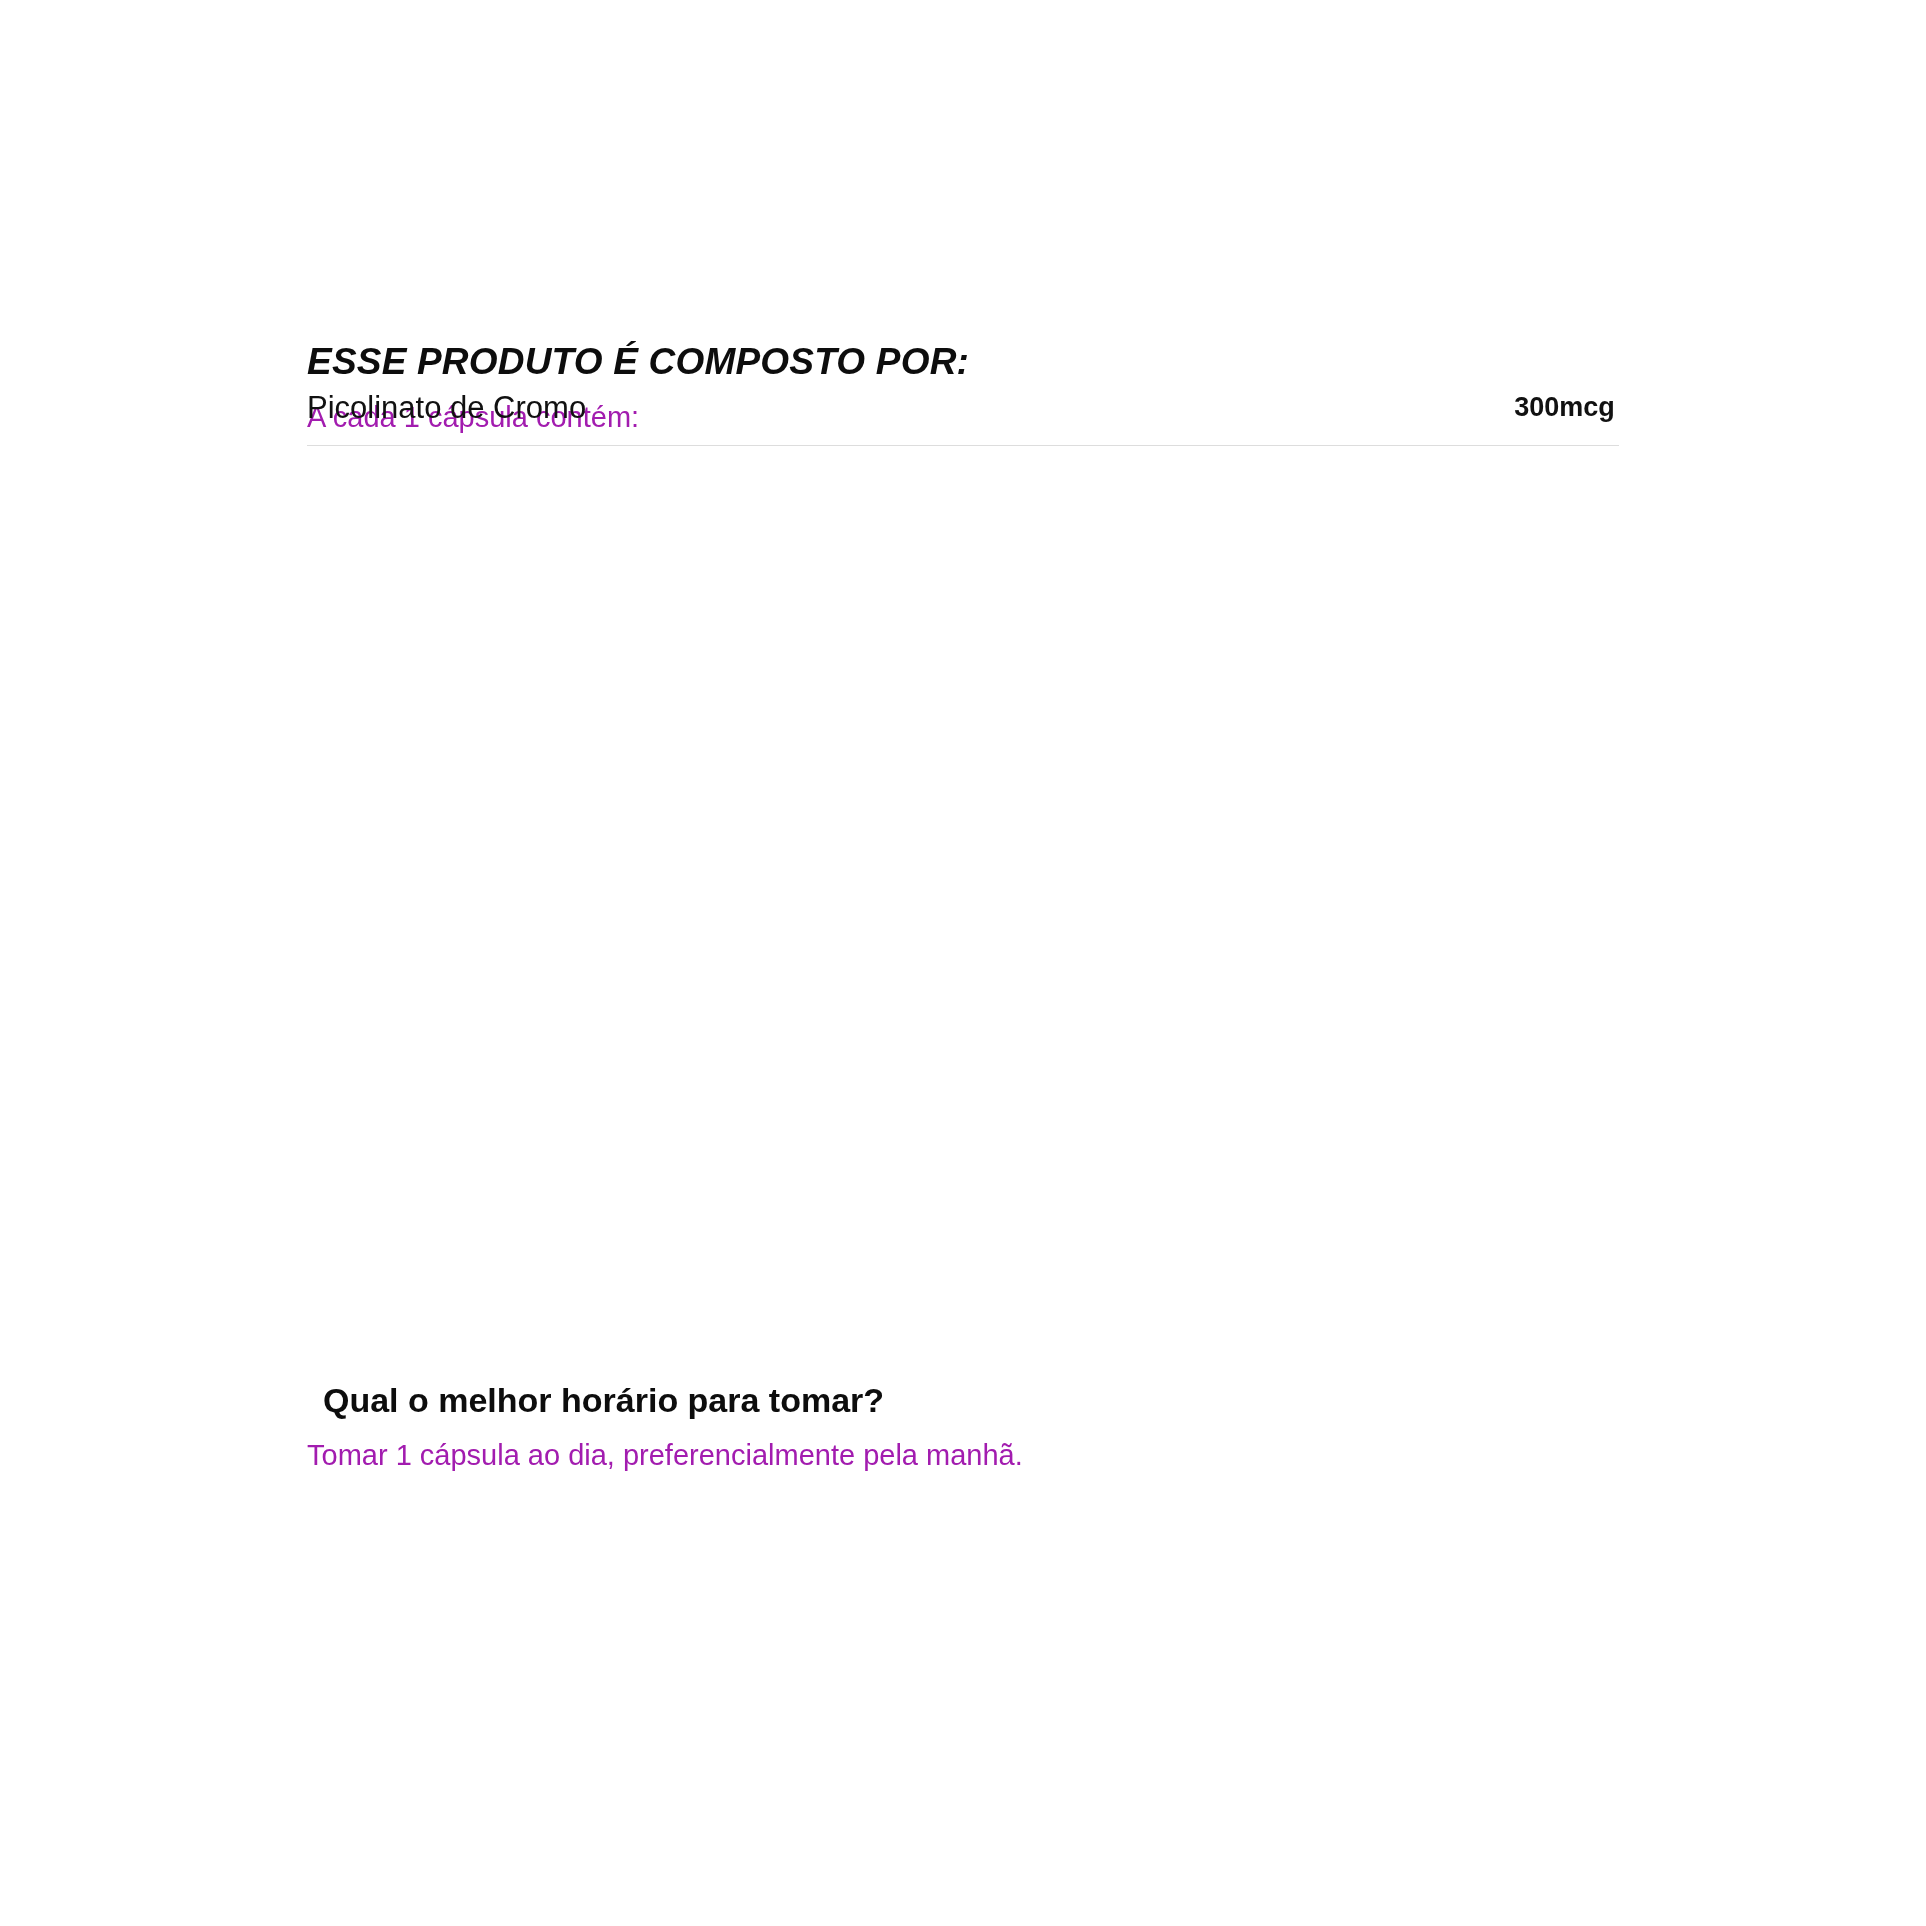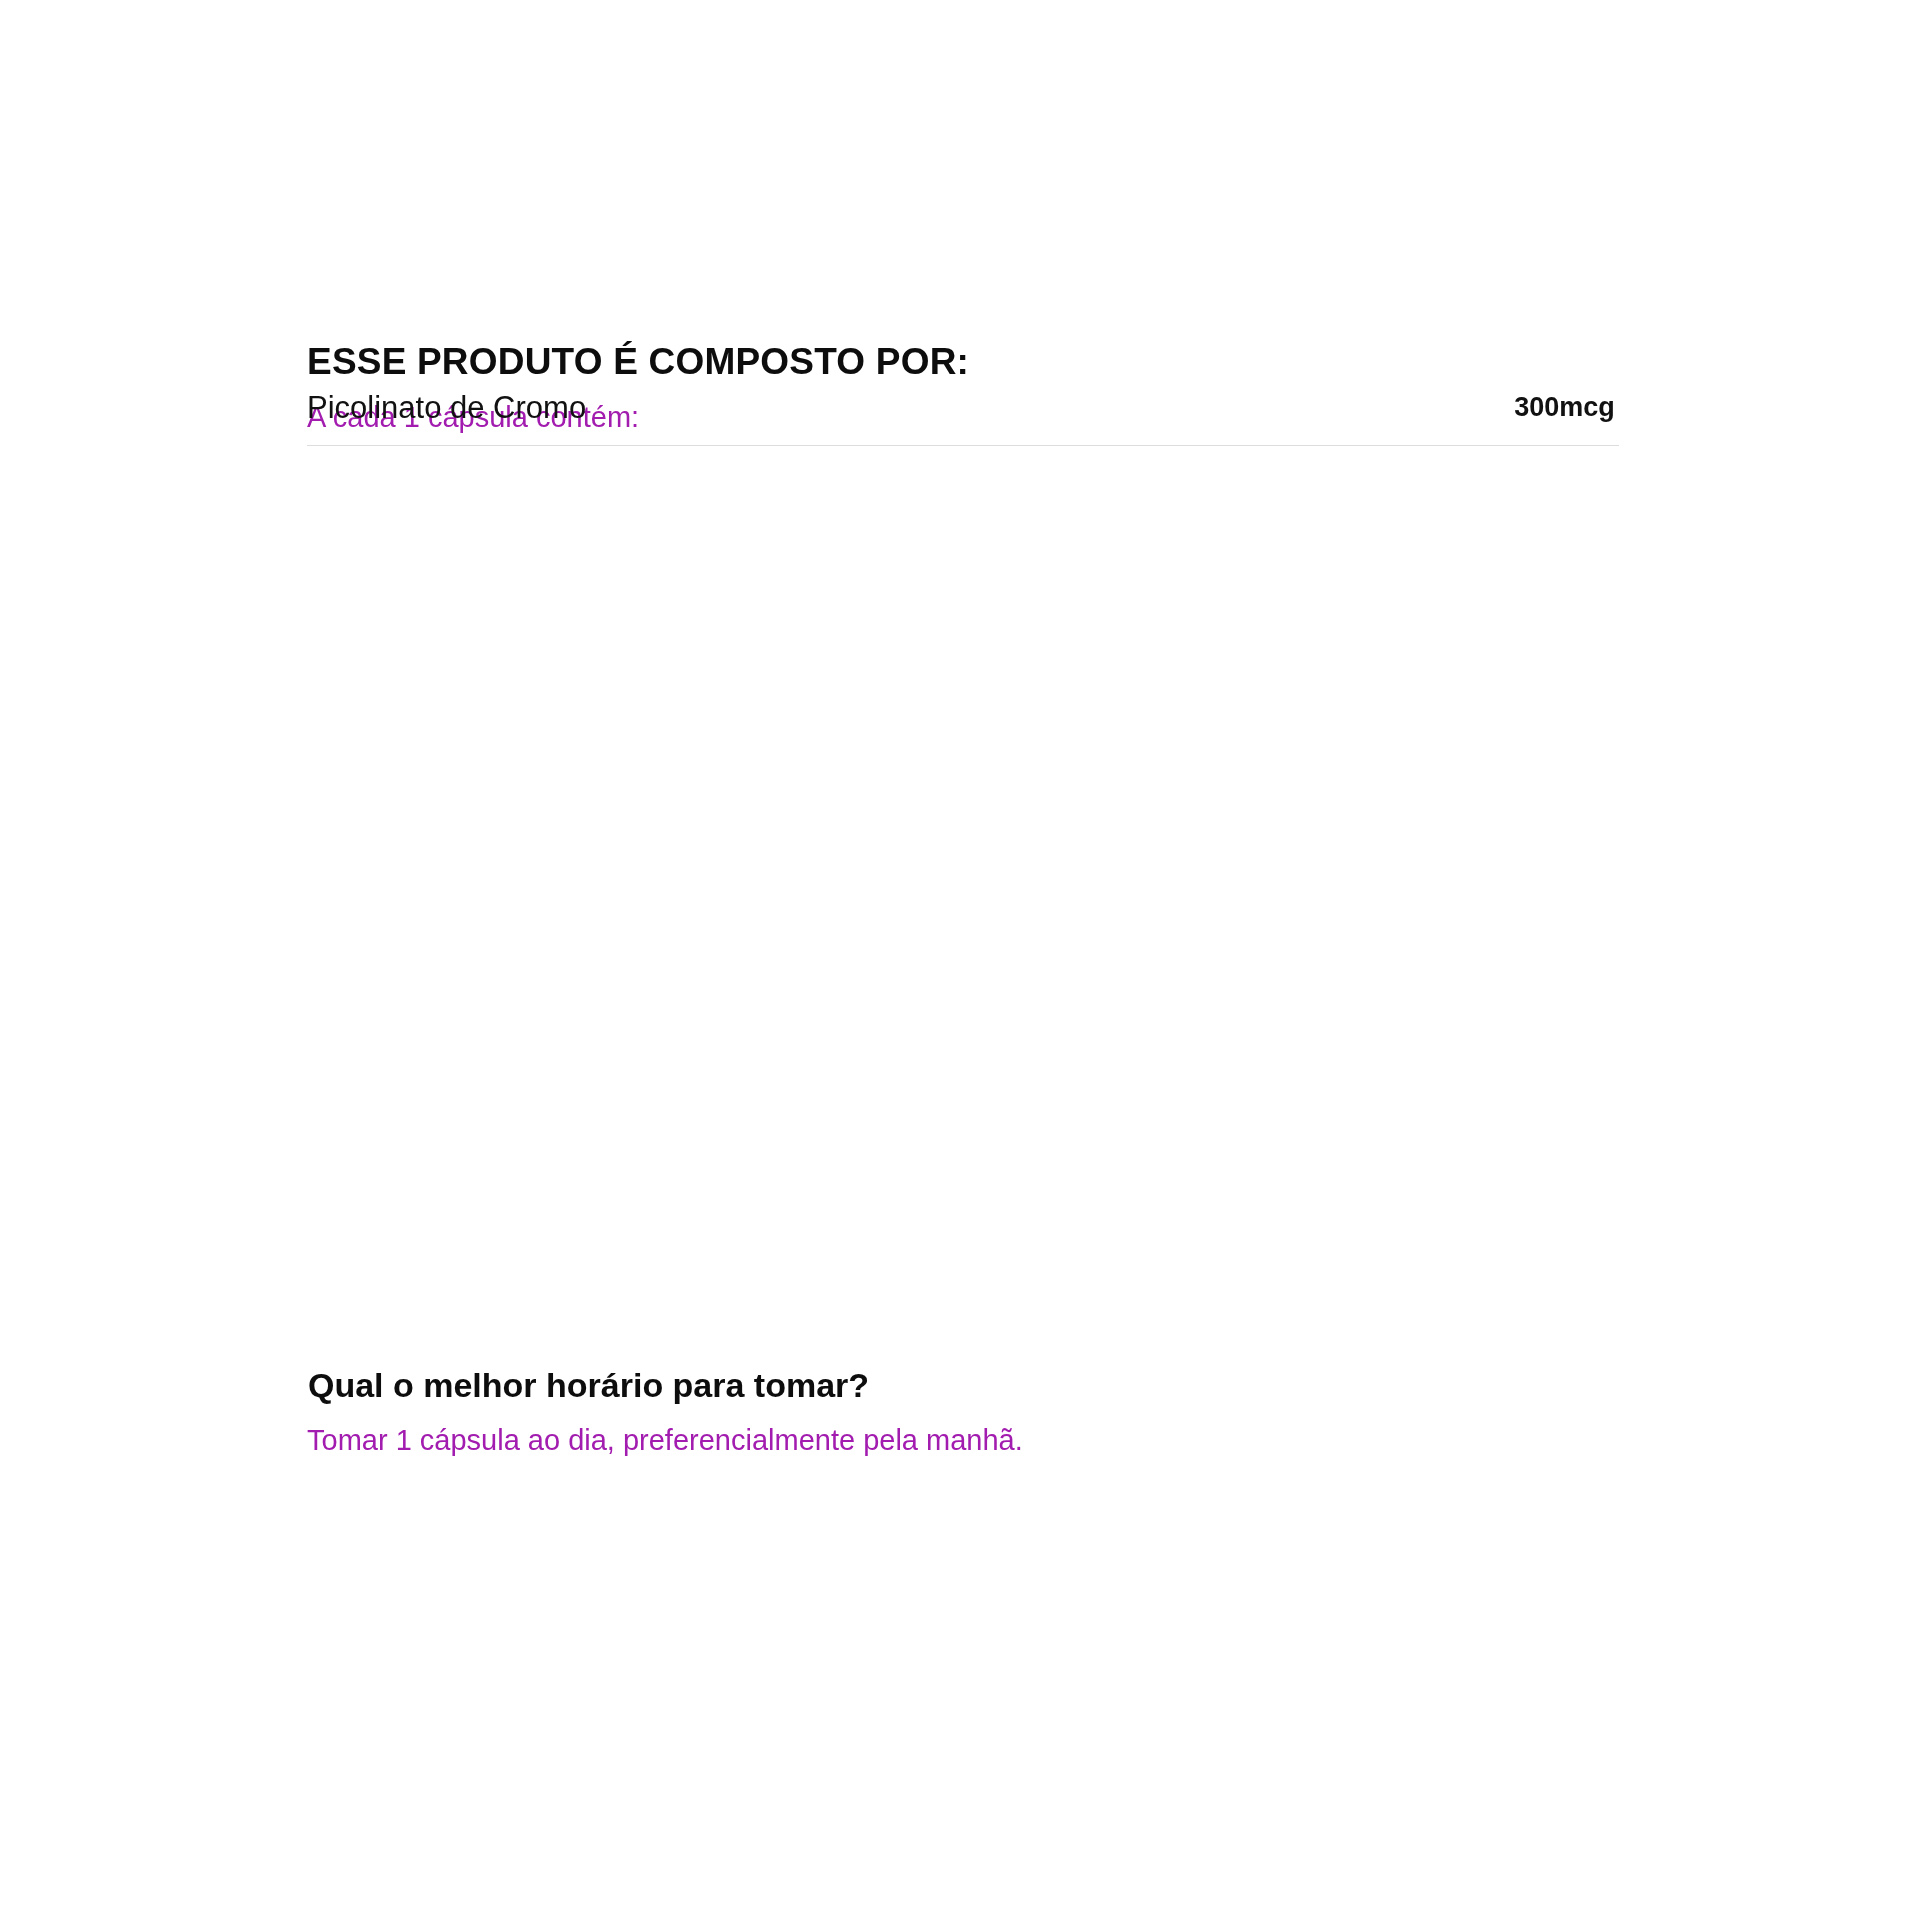--- a/index.html
+++ b/index.html
@@ -39,20 +39,21 @@
     width: 1312px;
   }
 
   .section-title {
     font-size: 37px;
     font-weight: 700;
     letter-spacing: 0.2px;
     line-height: 1.1;
     color: #0d0d0d;
     margin: 0;
+    font-style: italic;
   }
 
   .section-subtitle {
     font-size: 29px;
     font-weight: 400;
     line-height: 1.35;
     color: #a21caf;
     margin: 15.4px 0 0 0;
   }
 
@@ -95,21 +96,21 @@
     left: 0;
     top: 1365px;
     width: 1027px;
   }
 
   .timing-title {
     font-size: 34px;
     font-weight: 700;
     line-height: 1.12;
     color: #0d0d0d;
-    margin: 1px;
+    margin: 16px;
   }
 
   .timing-text {
     font-size: 29px;
     font-weight: 400;
     line-height: 1.38;
     color: #a21caf;
     margin: 16.3px 0 0 0;
     max-width: 997px;
   }

